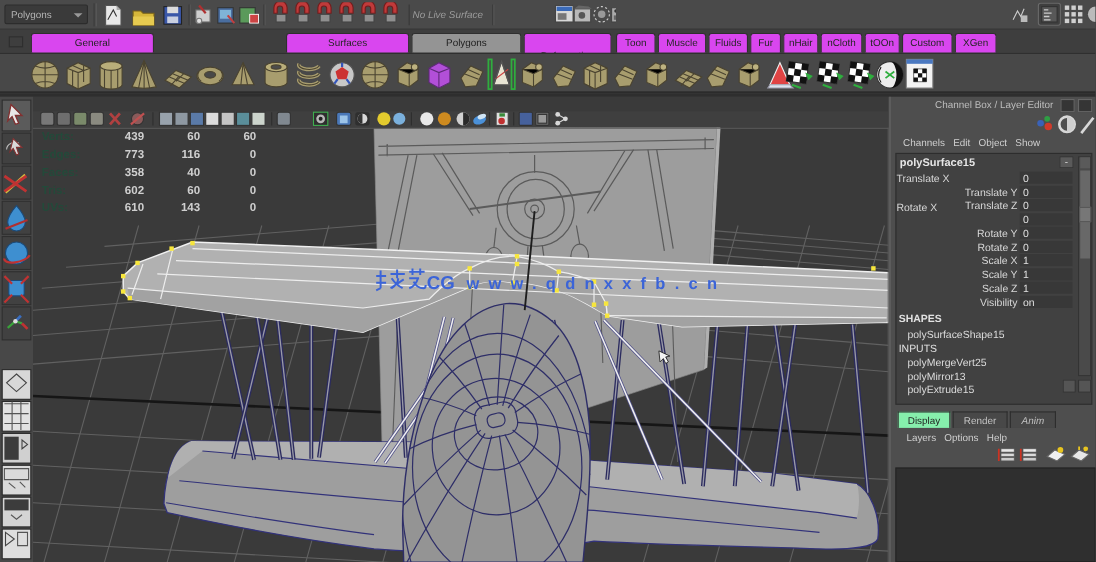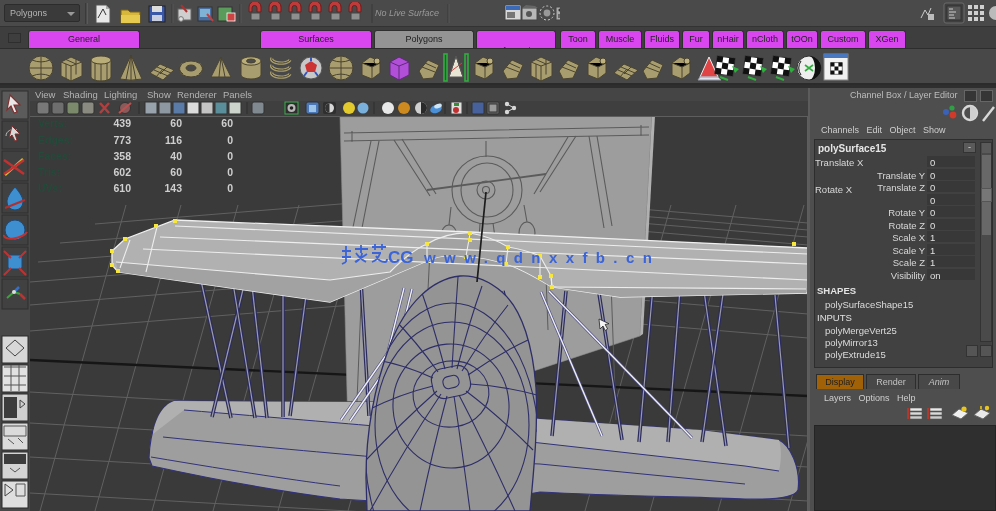--- a/index.html
+++ b/index.html
@@ -322,28 +322,20 @@
         <path d="M20 312l5 4-5 4z" fill="none" stroke="#444"></path>
       <path d="M4 338h22v10H4z" fill="none" stroke="#555"></path>
         <path d="M8 351l6 5M18 350l5 5" stroke="#555"></path>
       <rect x="4" y="366" width="22" height="10" fill="#3c3c3c"></rect>
         <path d="M10 380l5 4 5-4" fill="none" stroke="#555"></path>
       <path d="M5 396l8 6-8 6z" fill="none" stroke="#444"></path>
         <path d="M16 396h9v12h-9z" fill="none" stroke="#555"></path>
     </svg>
   </div>
   <div id="viewport">
-    <div id="vpmenu">
-      <span style="left:5px">View</span>
-        <span style="left:33px">Shading</span>
-        <span style="left:74px">Lighting</span>
-        <span style="left:117px">Show</span>
-        <span style="left:147px">Renderer</span>
-        <span style="left:193px">Panels</span>
-    </div>
     <div id="vpicons">
       <svg class="abs" style="left:0;top:0" width="520" height="15" viewBox="0 0 520 15">
         <g transform="translate(-25,1)">
           <g stroke="#333">
               <rect x="32" width="12" height="12" rx="2" fill="#787878"></rect>
               <rect x="47" width="12" height="12" rx="2" fill="#6e6e6e"></rect>
               <rect x="62" width="12" height="12" rx="2" fill="#7a8a6a"></rect>
               <rect x="77" width="12" height="12" rx="2" fill="#8a8a80"></rect>
               <path d="M95,1 l9,10 M95,11 l9,-10" stroke="#b04040" stroke-width="2.5"></path>
               <circle cx="120" cy="6" r="5.5" fill="#8a5a5a"></circle>
@@ -659,21 +651,21 @@
       <div class="abs" style="left:10px;top:209px;color:#dcdcdc;font-size:9.5px">polyExtrude15</div>
       <div class="abs" style="left:148px;top:2px;width:13px;height:11px;background:#5a5a5a;border:1px solid #333;color:#ddd;font-size:9px;line-height:9px;text-align:center">-</div>
         <div class="abs" style="left:165px;top:2px;width:12px;height:200px;background:#4a4a4a;border:1px solid #333">
         <div class="abs" style="left:1px;top:0;width:9px;height:10px;background:#5a5a5a"></div>
         <div class="abs" style="left:1px;top:12px;width:9px;height:80px;background:#686868"></div>
         <div class="abs" style="left:0px;top:45px;width:11px;height:14px;background:#777;border:1px solid #555"></div>
       </div>
       <div class="abs" style="left:151px;top:205px;width:12px;height:12px;background:#555;border:1px solid #333"></div>
       <div class="abs" style="left:165px;top:205px;width:12px;height:12px;background:#555;border:1px solid #333"></div>
     </div>
-    <div class="abs" style="left:6px;top:286px;width:48px;height:15px;background:#a16207;border:1px solid #2d2d2d;border-bottom:none;color:#1e1e1e;font-size:9px;text-align:center;line-height:14px">Display</div>
+    <div class="abs" style="left:6px;top:286px;width:48px;height:15px;background:#86efac;border:1px solid #2d2d2d;border-bottom:none;color:#1e1e1e;font-size:9px;text-align:center;line-height:14px">Display</div>
     <div class="abs" style="left:56px;top:286px;width:50px;height:15px;background:#484848;border:1px solid #2d2d2d;border-bottom:none;color:#c2c2c2;font-size:9px;text-align:center;line-height:14px">Render</div>
     <div class="abs" style="left:108px;top:286px;width:42px;height:15px;background:#484848;border:1px solid #2d2d2d;border-bottom:none;color:#c2c2c2;font-size:9px;text-align:center;line-height:14px;font-style:italic">Anim</div>
     <div class="abs" style="left:14px;top:305px;color:#cfcfcf;font-size:9px">Layers &nbsp;&nbsp;Options &nbsp;&nbsp;Help</div>
     <svg class="abs" style="left:96px;top:317px" width="88" height="18" viewBox="0 0 88 18">
       <g id="lyr">
           <rect x="4" y="3" width="12" height="3" fill="#e8e8e8" stroke="#555" stroke-width="0.6"></rect>
           <rect x="4" y="7" width="12" height="3" fill="#dadada" stroke="#555" stroke-width="0.6"></rect>
           <rect x="4" y="11" width="12" height="3" fill="#cccccc" stroke="#555" stroke-width="0.6"></rect>
           <path d="M2 3v11" stroke="#cc3322" stroke-width="1.6"></path>
         </g>

